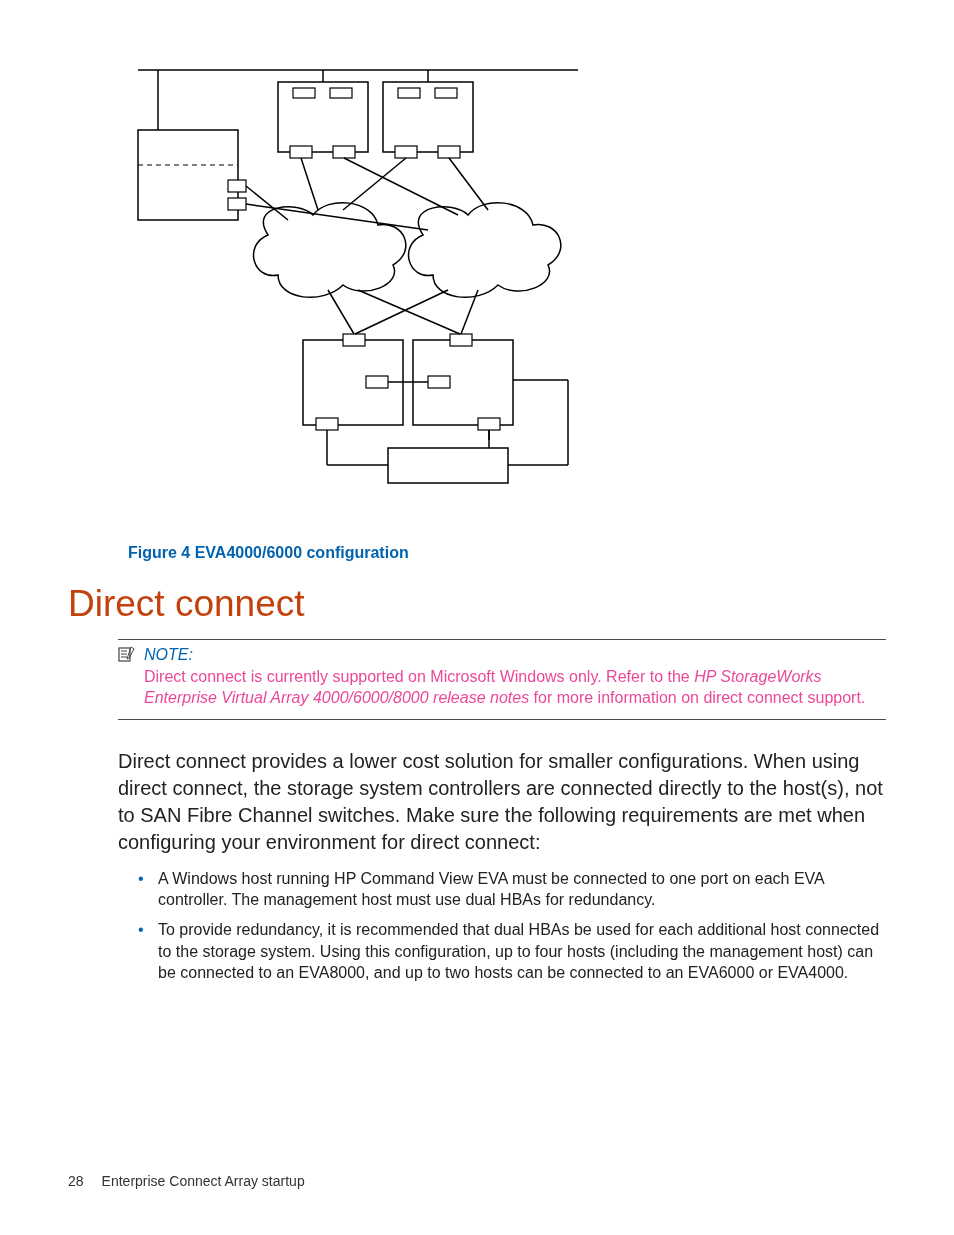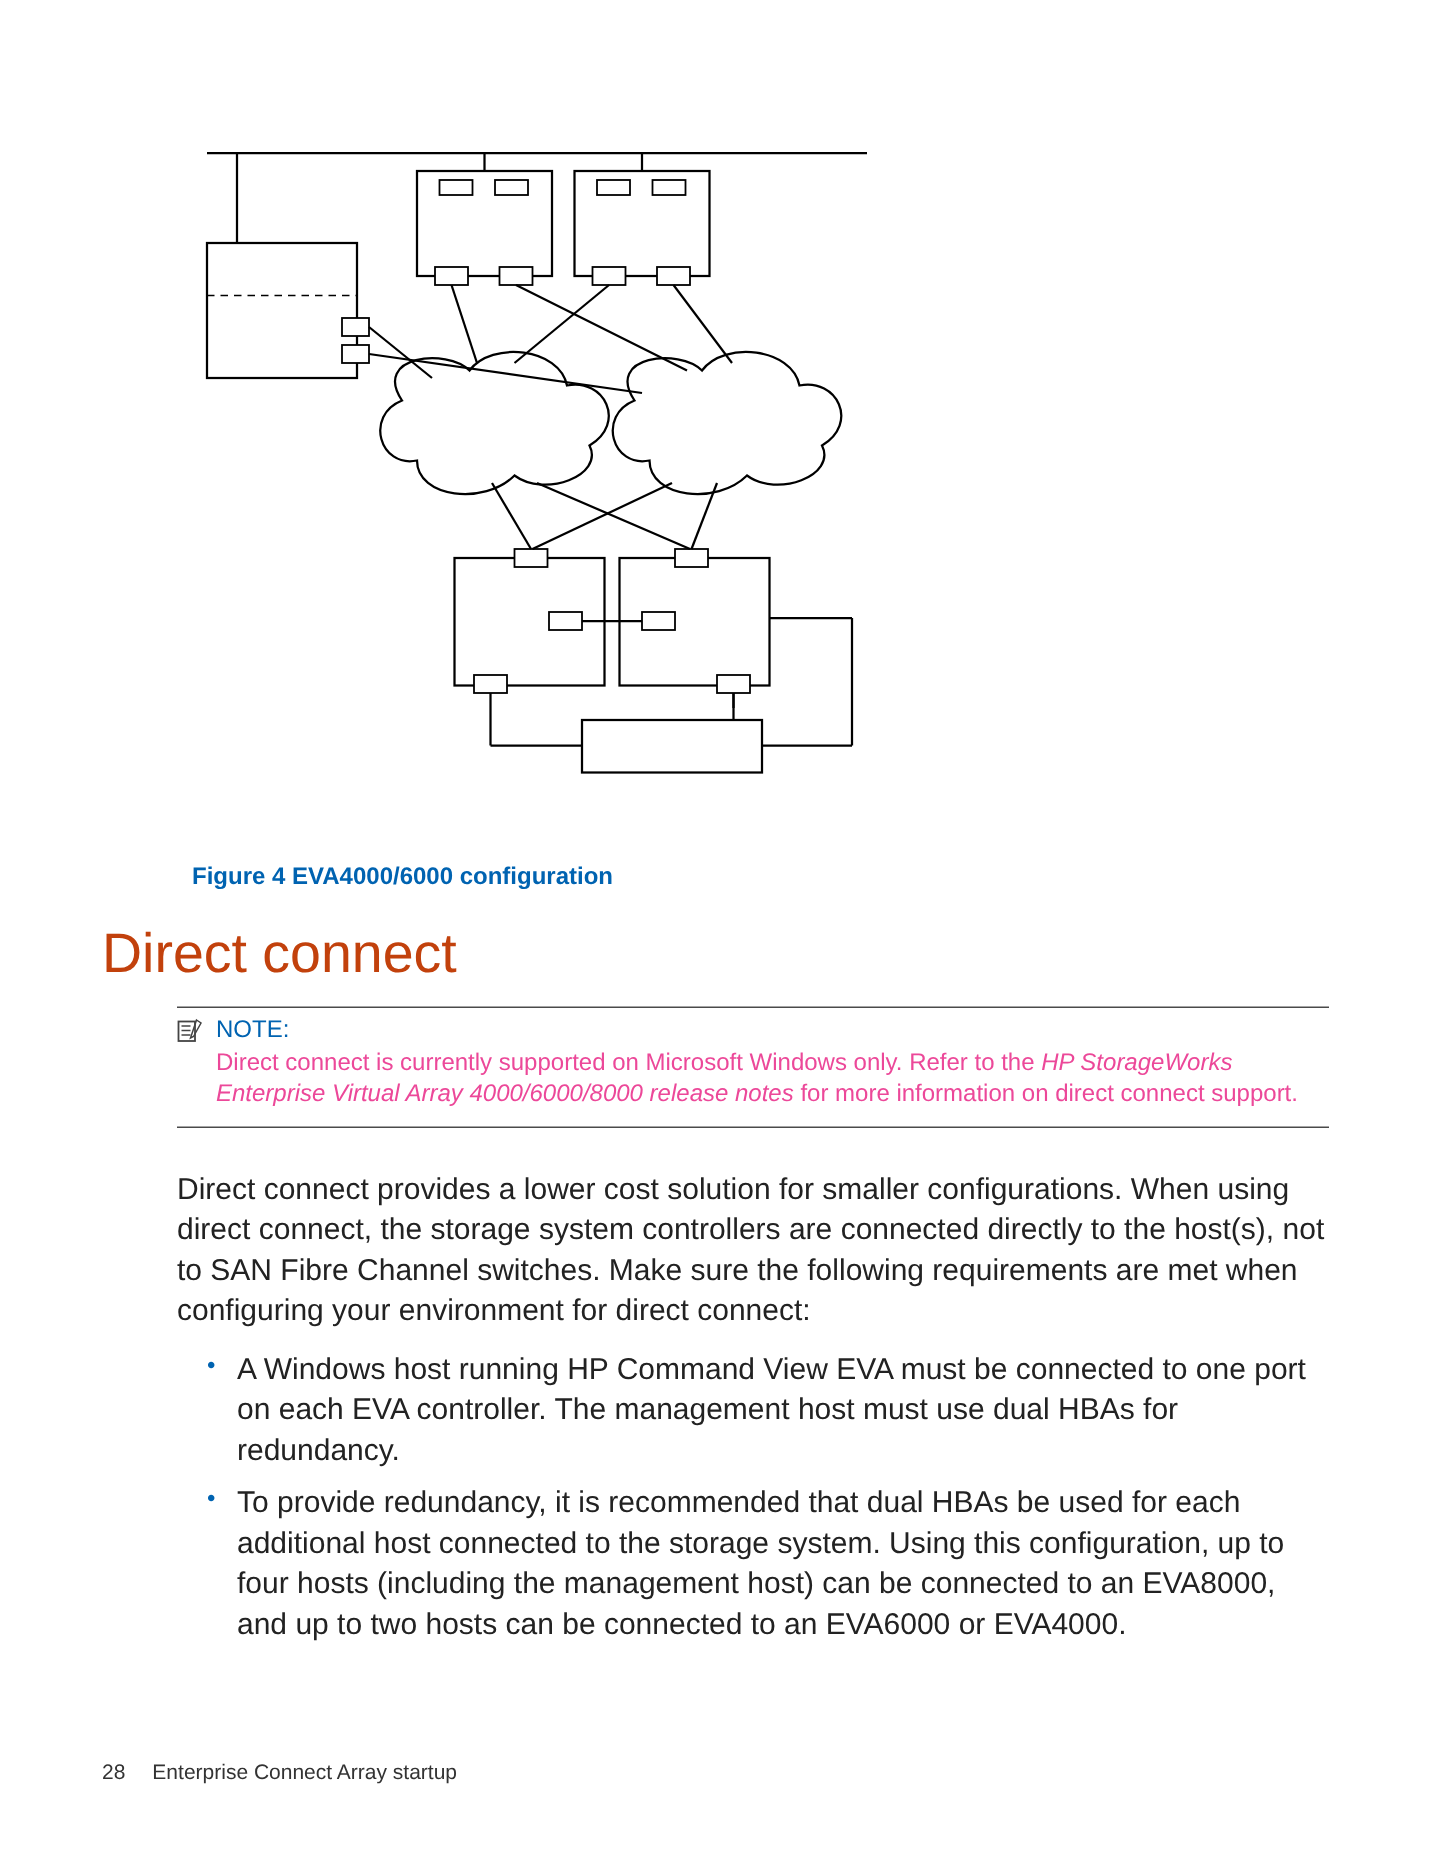--- a/index.html
+++ b/index.html
@@ -8,21 +8,21 @@
     background: #fff;
     font-family: "Segoe UI", "Helvetica Neue", Arial, sans-serif;
     color: #222;
     width: 954px;
   }
   .page {
     position: relative;
     width: 954px;
     height: 1235px;
     box-sizing: border-box;
-    padding: 92px 68px 50px 68px;
+    padding: 60px 68px 50px 68px;
   }
   .figure-wrap {
     width: 100%;
     display: flex;
     justify-content: flex-start;
     margin-bottom: 34px;
     margin-left: 60px;
   }
   svg.diagram {
     display: block;
@@ -47,23 +47,23 @@
   .note-topline {
     border-top: 1px solid #4a4a4a;
     margin-bottom: 6px;
   }
   .note-botline {
     border-top: 1px solid #4a4a4a;
     margin-top: 10px;
   }
   .note-header {
     display: flex;
-    align-items: center;
     gap: 8px;
     margin-top: 4px;
+    font-style: italic;
   }
   .note-icon {
     width: 18px;
     height: 16px;
     display: inline-block;
   }
   .note-title {
     font-weight: 400;
     font-size: 16px;
     color: #0063b1;
@@ -84,21 +84,21 @@
     margin: 0 0 12px 50px;
   }
   ul.bullets {
     list-style: none;
     padding: 0;
     margin: 0 0 0 70px;
   }
   ul.bullets li {
     position: relative;
     font-weight: 300;
-    font-size: 20px;
+    font-size: 16px;
     line-height: 1.35;
     padding-left: 20px;
     margin-bottom: 8px;
   }
   ul.bullets li::before {
     content: "•";
     position: absolute;
     left: 0;
     top: 0;
     color: #0063b1;

